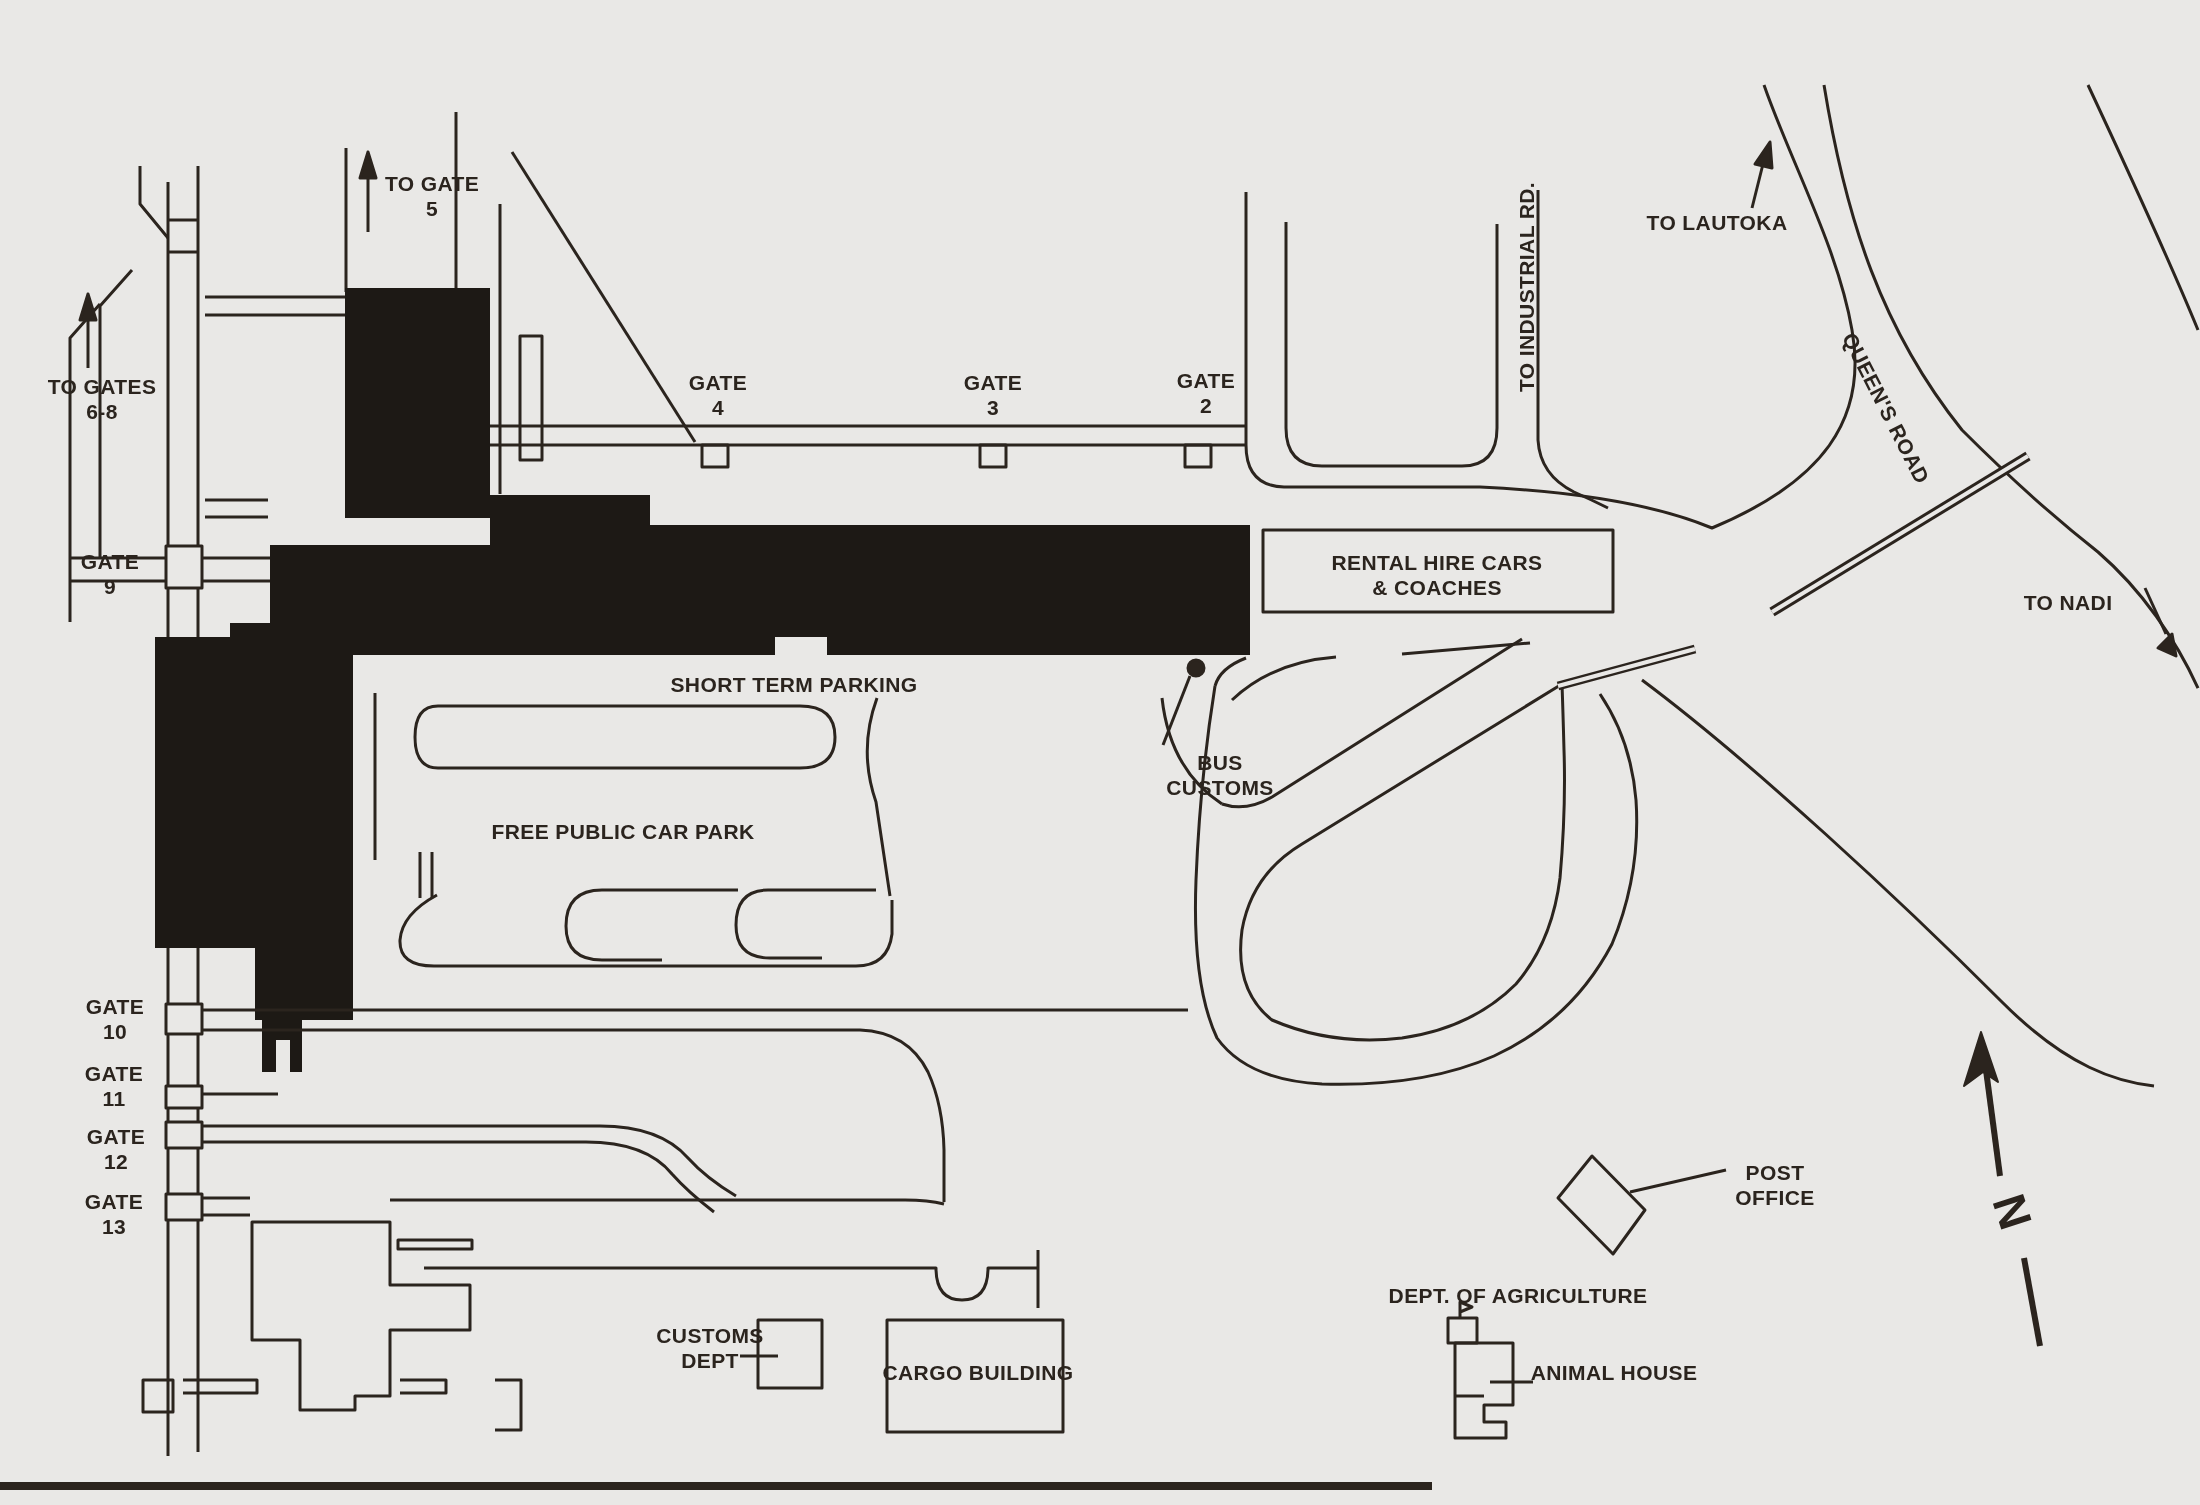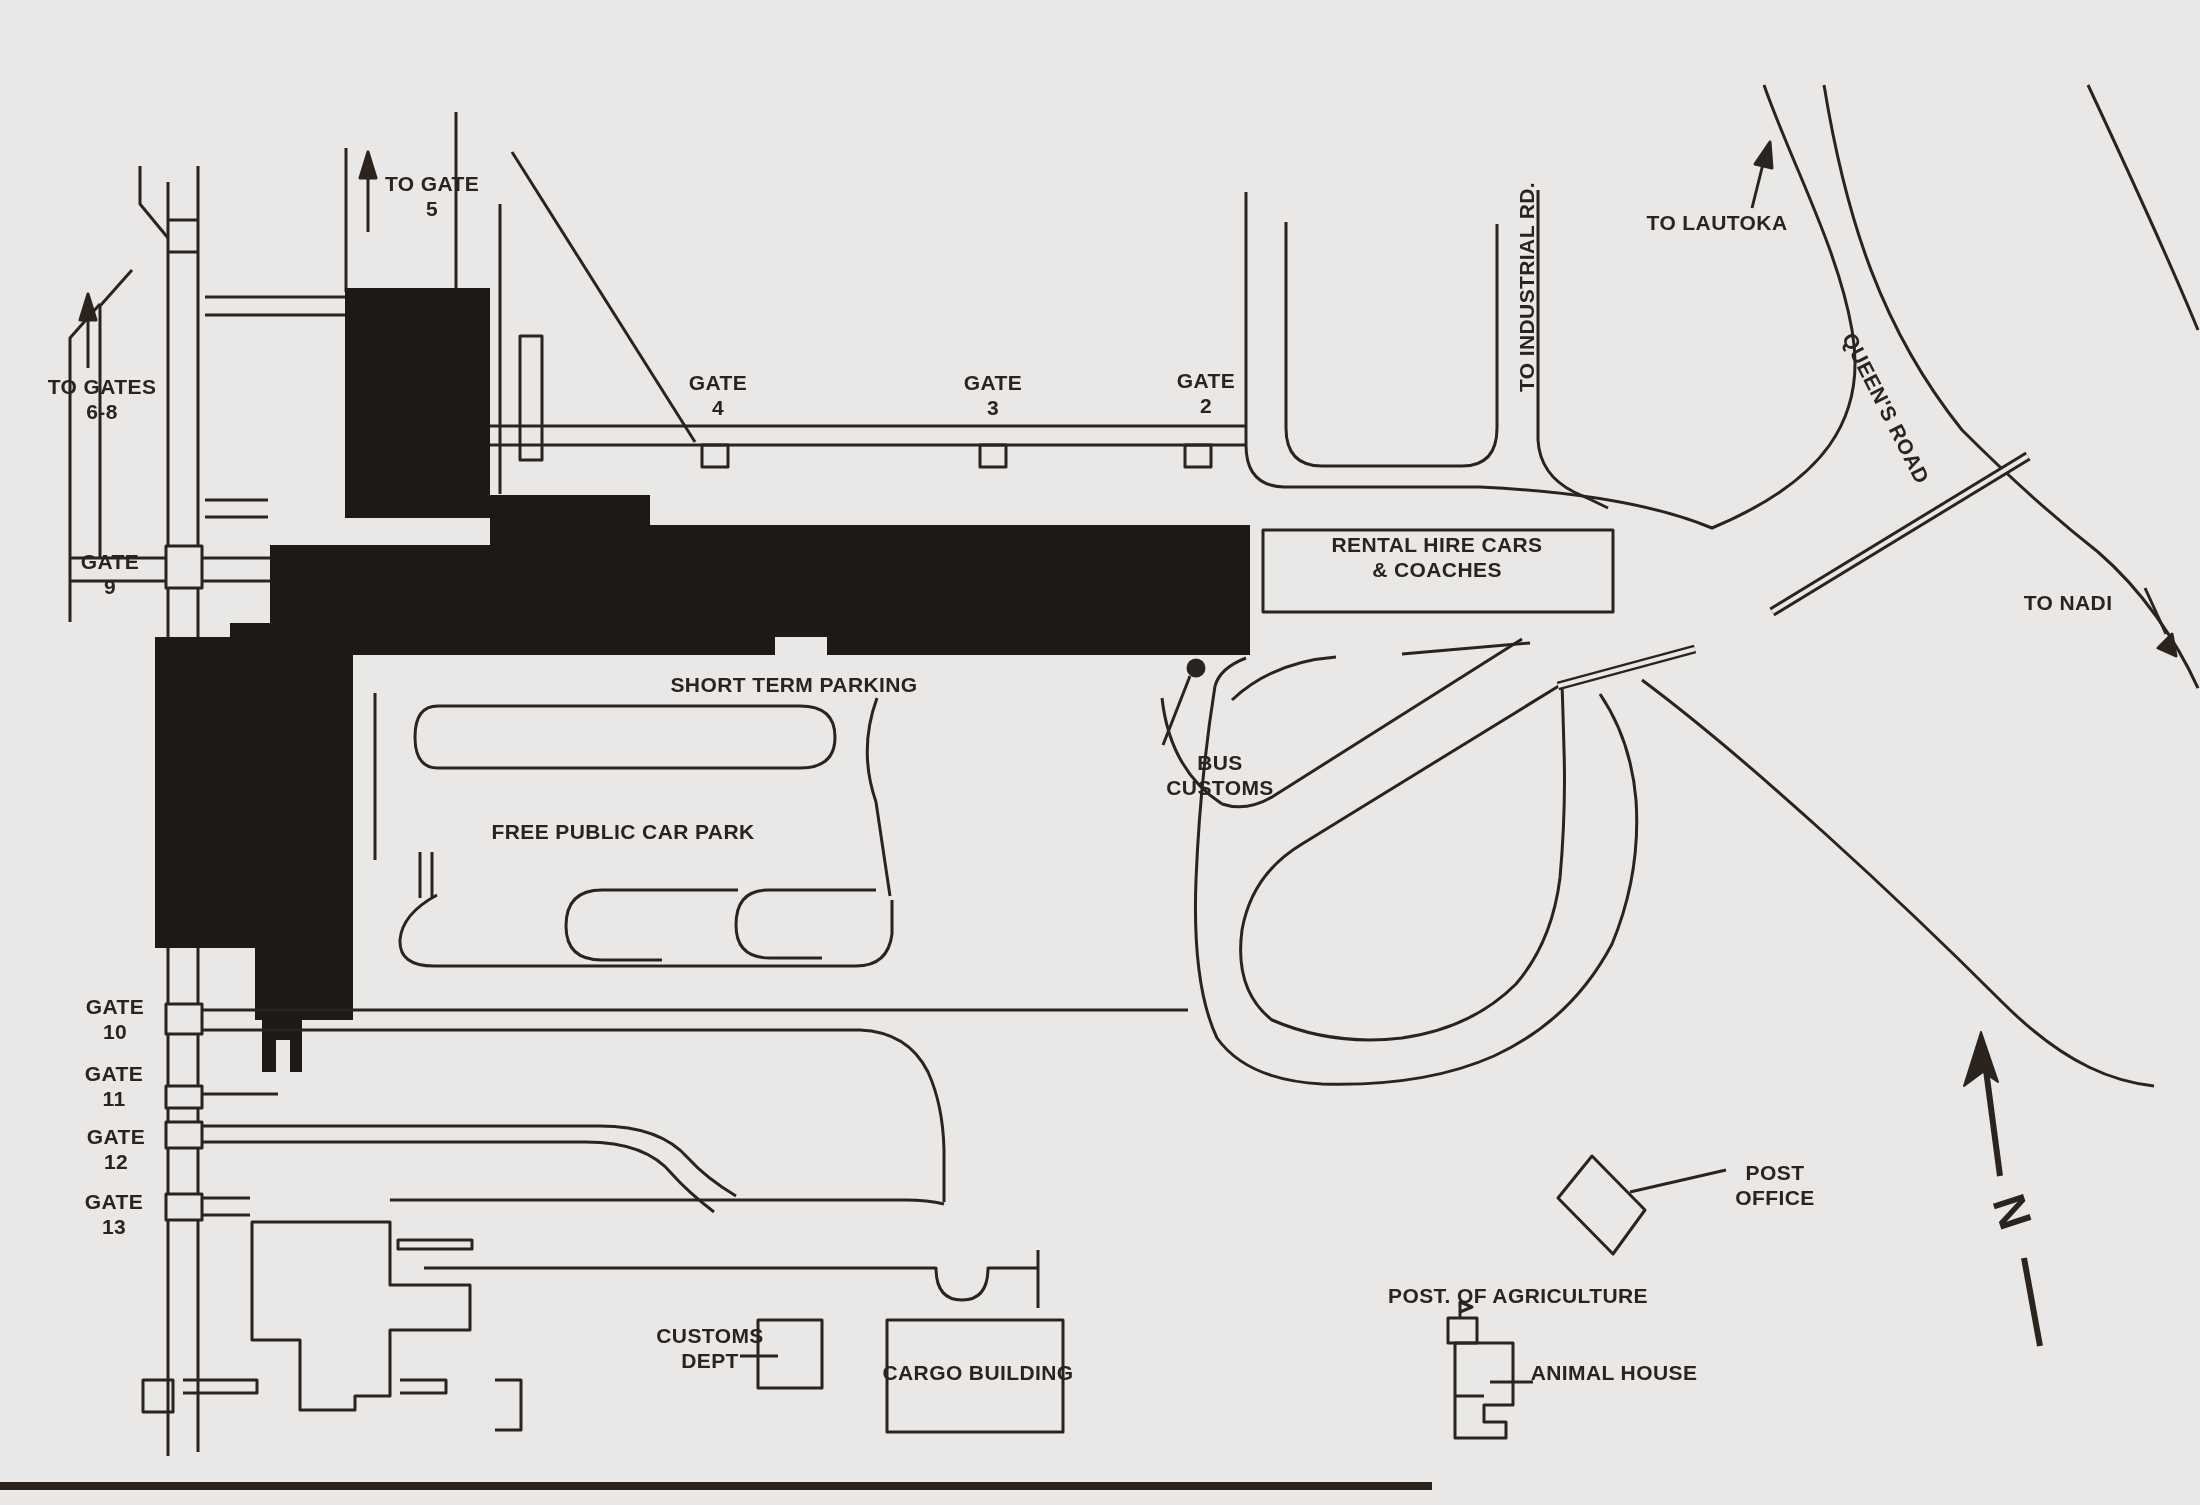--- a/index.html
+++ b/index.html
@@ -210,37 +210,37 @@
   <div class="lbl" style="left:114px;top:1214px">
     <span>GATE</span>
     <span>13</span>
   </div>
 
   <div class="lbl rot-ccw" style="left:1526px;top:287px">TO INDUSTRIAL RD.</div>
   <div class="lbl" style="left:1717px;top:222px">TO LAUTOKA</div>
   <div class="lbl rot-queens" style="left:1886px;top:408px">QUEEN'S ROAD</div>
   <div class="lbl" style="left:2068px;top:602px">TO NADI</div>
 
-  <div class="lbl" style="left:1437px;top:557px">
+  <div class="lbl" style="left:1437px;top:575px">
     <span>RENTAL HIRE CARS</span>
     <span>&amp; COACHES</span>
   </div>
   <div class="lbl" style="left:794px;top:684px">SHORT TERM PARKING</div>
   <div class="lbl" style="left:1220px;top:775px">
     <span>BUS</span>
     <span>CUSTOMS</span>
   </div>
   <div class="lbl" style="left:623px;top:831px">FREE PUBLIC CAR PARK</div>
 
   <div class="lbl" style="left:710px;top:1348px">
     <span>CUSTOMS</span>
     <span>DEPT</span>
   </div>
   <div class="lbl" style="left:978px;top:1372px">CARGO BUILDING</div>
-  <div class="lbl" style="left:1518px;top:1295px">POST. OF AGRICULTURE</div>
+  <div class="lbl" style="left:1518px;top:1295px">DEPT. OF AGRICULTURE</div>
   <div class="lbl" style="left:1614px;top:1372px">ANIMAL HOUSE</div>
   <div class="lbl" style="left:1775px;top:1185px">
     <span>POST</span>
     <span>OFFICE</span>
   </div>
   <div class="lbl rot-n" style="left:2012px;top:1212px">N</div>
 
 </div>
 
 </body></html>

